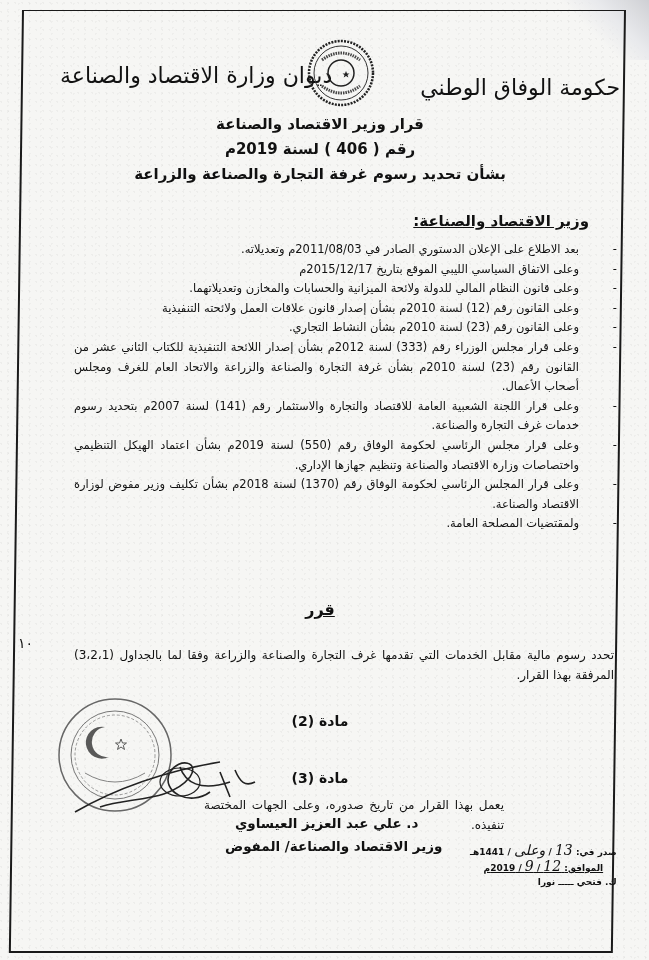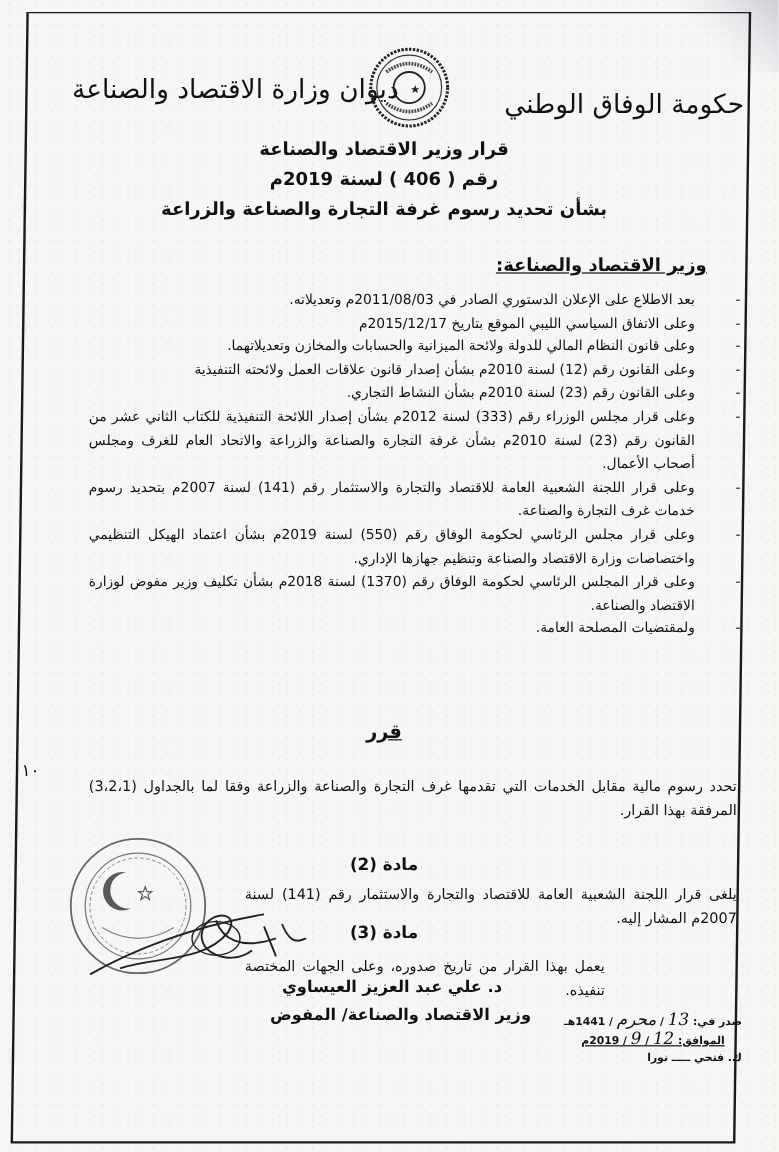--- a/index.html
+++ b/index.html
@@ -124,21 +124,20 @@
     <li>وعلى قرار مجلس الرئاسي لحكومة الوفاق رقم (550) لسنة 2019م بشأن اعتماد الهيكل التنظيمي واختصاصات وزارة الاقتصاد والصناعة وتنظيم جهازها الإداري.</li>
     <li>وعلى قرار المجلس الرئاسي لحكومة الوفاق رقم (1370) لسنة 2018م بشأن تكليف وزير مفوض لوزارة الاقتصاد والصناعة.</li>
     <li>ولمقتضيات المصلحة العامة.</li>
   </ul>
 
   <div class="decision-word">قرر</div>
 
   <div class="article-body b1">تحدد رسوم مالية مقابل الخدمات التي تقدمها غرف التجارة والصناعة والزراعة وفقا لما بالجداول (3،2،1) المرفقة بهذا القرار.</div>
 
   <div class="article-title a2">مادة (2)</div>
-  <div class="article-body b2">يلغى قرار اللجنة الشعبية العامة للاقتصاد والتجارة والاستثمار رقم (141) لسنة 2007م المشار إليه.</div>
 
   <div class="article-title a3">مادة (3)</div>
   <div class="article-body b3">يعمل بهذا القرار من تاريخ صدوره، وعلى الجهات المختصة تنفيذه.</div>
 
   <svg class="seal" viewBox="0 0 120 120">
     <circle cx="60" cy="60" r="56" fill="none" stroke="#444" stroke-width="1.5"></circle>
     <circle cx="60" cy="60" r="44" fill="none" stroke="#555" stroke-width="1"></circle>
     <circle cx="60" cy="60" r="40" fill="none" stroke="#666" stroke-width="0.8" stroke-dasharray="3 2"></circle>
     <path d="M50 32 a16 16 0 1 0 4 30 a13 13 0 1 1 -4 -30z" fill="#333"></path>
     <polygon points="66,44 67.5,48 71.5,48 68.3,50.5 69.5,54.5 66,52 62.5,54.5 63.7,50.5 60.5,48 64.5,48" fill="none" stroke="#333" stroke-width="1"></polygon>
@@ -150,21 +149,21 @@
     <ellipse cx="110" cy="30" rx="20" ry="14" fill="none" stroke="#222" stroke-width="1.2"></ellipse>
   </svg>
 
   <div class="sign-name">د. علي عبد العزيز العيساوي</div>
   <div class="sign-title">وزير الاقتصاد والصناعة/ المفوض</div>
 
   <div class="issue-block">
     <div>
       <span>صدر في:</span>
       <span class="hand">13</span> /
-      <span class="hand">محرم</span> /
+      <span class="hand">وعلى</span> /
       <span>1441هـ</span>
     </div>
     <div style="text-decoration: underline; text-align: center;">
       <span>الموافق:</span>
       <span class="hand">12</span> /
       <span class="hand">9</span> /
       <span>2019م</span>
     </div>
     <div>ك. فتحي ـــــ نورا</div>
   </div>

